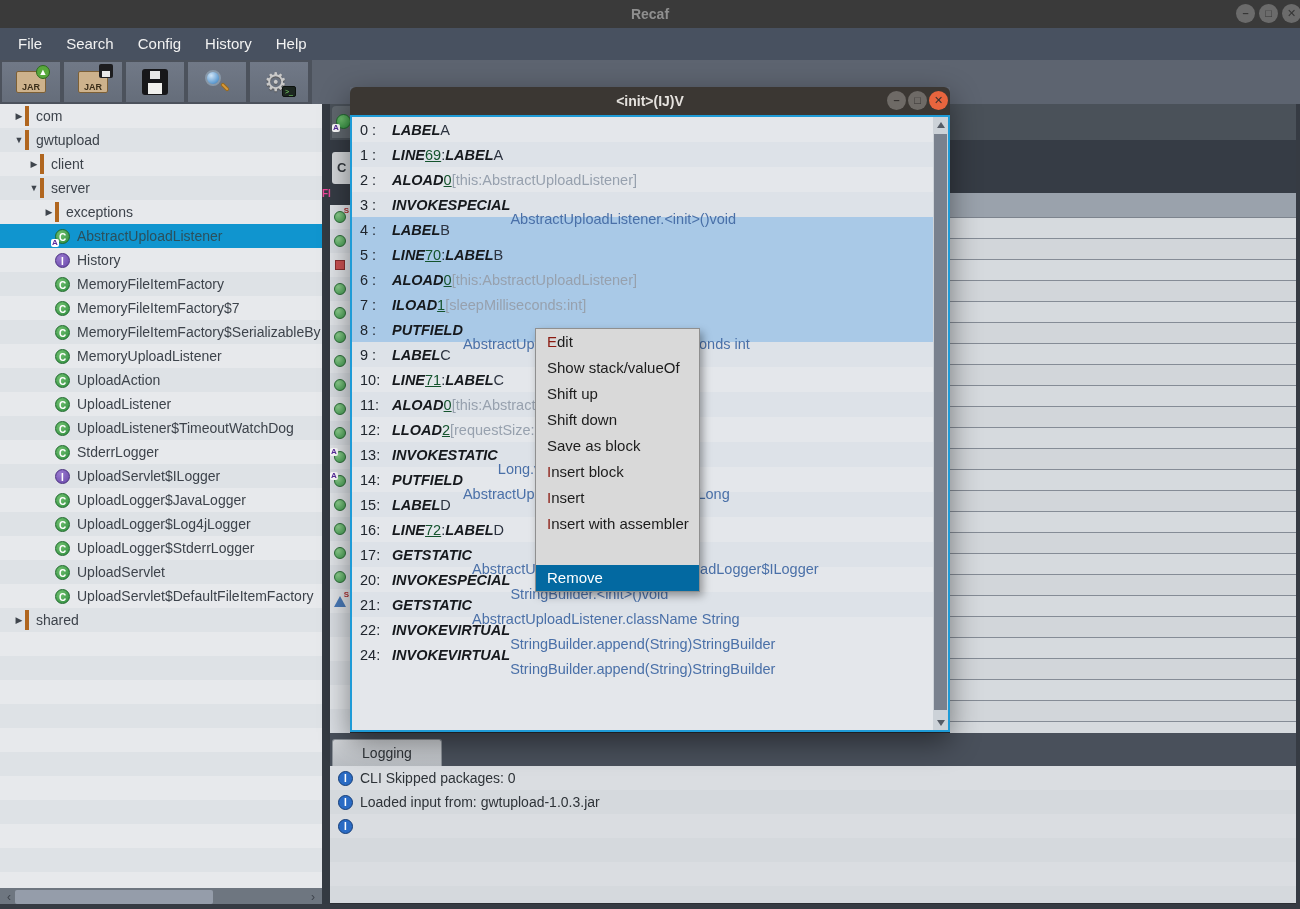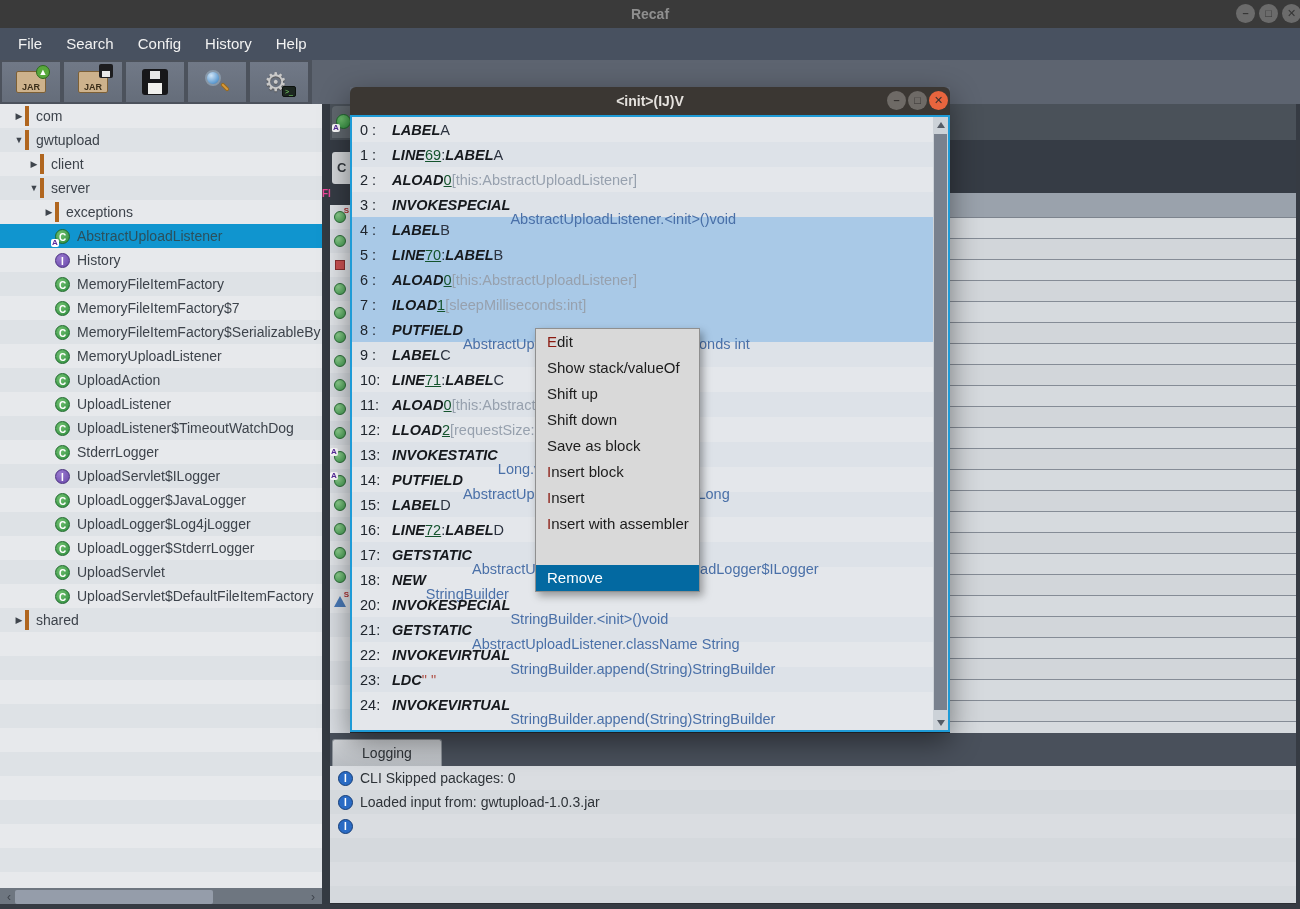--- a/index.html
+++ b/index.html
@@ -600,43 +600,33 @@
         <span class="k-txt">:</span>
         <span class="k-op">LABEL</span>
         <span class="k-txt"> D</span>
       </div>
       <div class="insn-row alt">
         <span class="idx">17: </span>
         <span class="k-op">GETSTATIC</span>
         <span class="k-ref"> AbstractUploadListener.logger UploadLogger$ILogger</span>
       </div>
       <div class="insn-row">
-        <span class="idx">18: </span>
-        <span class="k-op">NEW</span>
-        <span class="k-ref"> StringBuilder</span>
-      </div>
-      <div class="insn-row">
         <span class="idx">20: </span>
         <span class="k-op">INVOKESPECIAL</span>
         <span class="k-ref"> StringBuilder.&lt;init&gt;()void</span>
       </div>
       <div class="insn-row alt">
         <span class="idx">21: </span>
         <span class="k-op">GETSTATIC</span>
         <span class="k-ref"> AbstractUploadListener.className String</span>
       </div>
       <div class="insn-row">
         <span class="idx">22: </span>
         <span class="k-op">INVOKEVIRTUAL</span>
         <span class="k-ref"> StringBuilder.append(String)StringBuilder</span>
-      </div>
-      <div class="insn-row alt">
-        <span class="idx">23: </span>
-        <span class="k-op">LDC</span>
-        <span class="k-str"> " "</span>
       </div>
       <div class="insn-row">
         <span class="idx">24: </span>
         <span class="k-op">INVOKEVIRTUAL</span>
         <span class="k-ref"> StringBuilder.append(String)StringBuilder</span>
       </div>
     </div>
   <div id="modal-scroll">
     <span class="sc-arrow sc-up" style="top:0;"></span>
     <div class="sthumb"></div>

